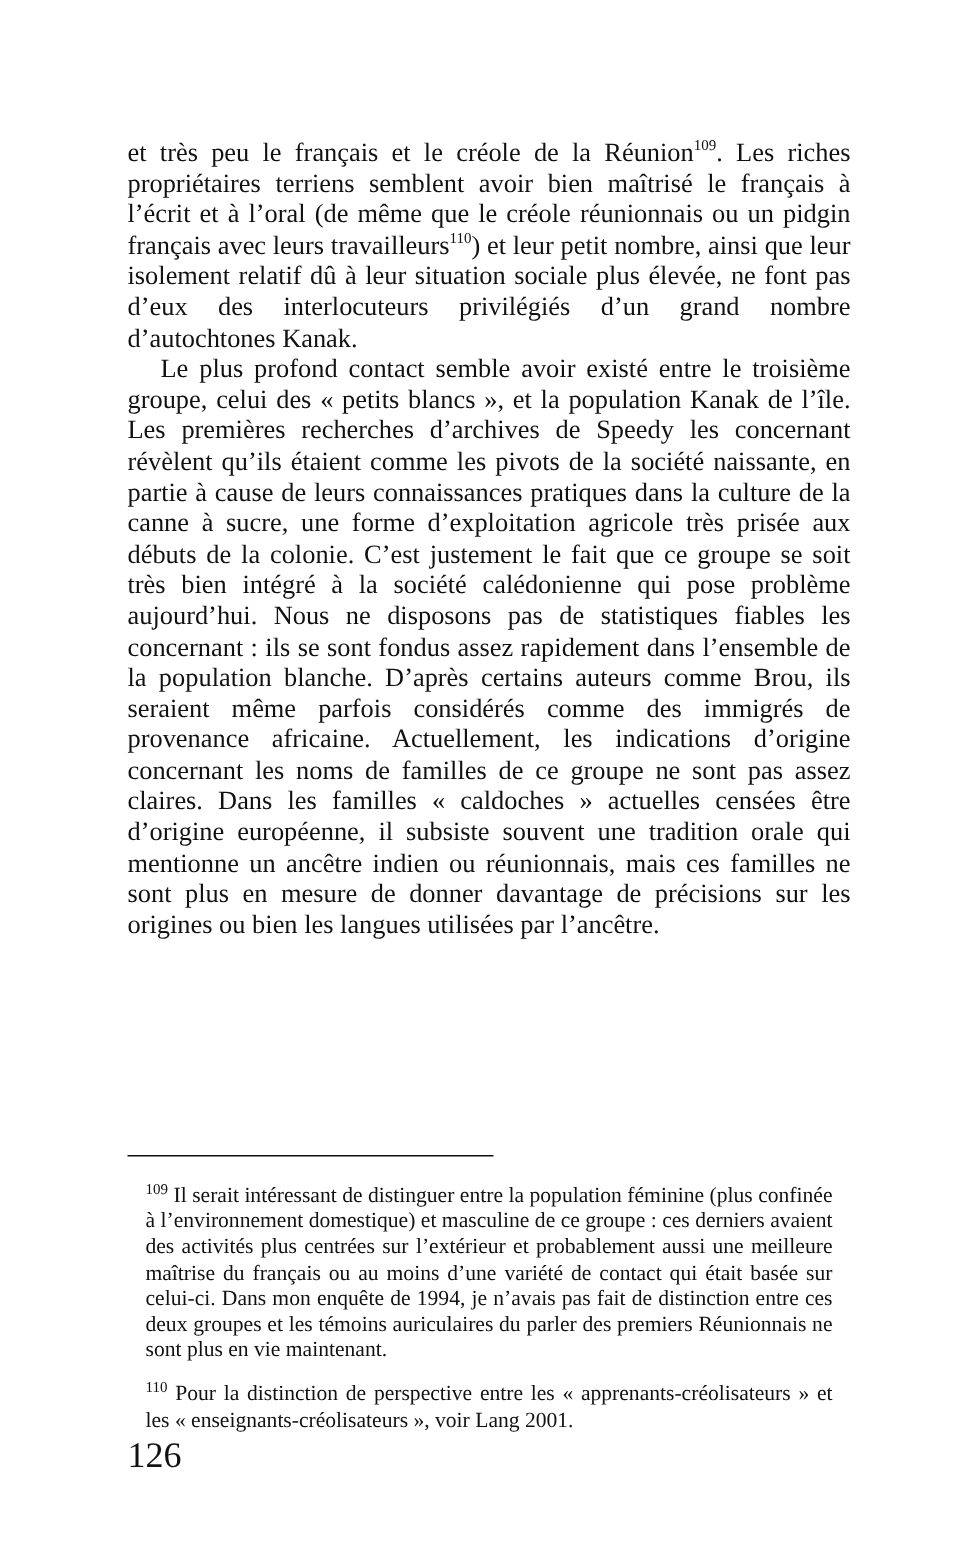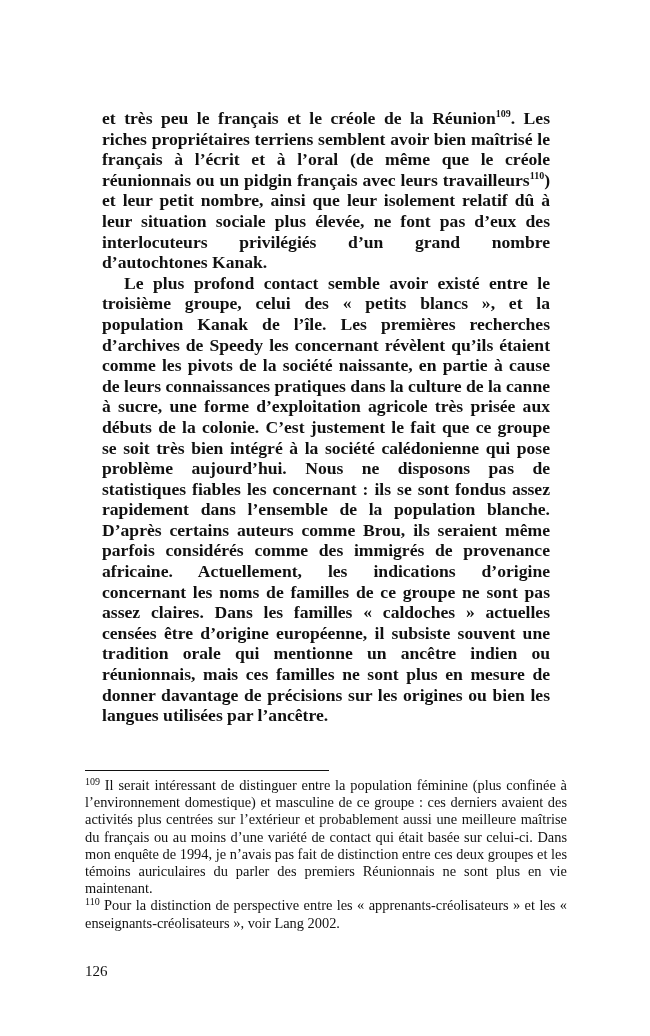--- a/index.html
+++ b/index.html
@@ -18,22 +18,21 @@
     .page {
       position: absolute;
       left: 85px;
       top: 91px;
       width: 482px;
     }
     .body-text {
       font-size: 17.6px;
       line-height: 20.6px;
       text-align: justify;
-      margin: 17px;
-      font-weight: bold;
+      margin: 0;
     }
     .para {
       margin: 0;
       text-align: justify;
       hyphens: none;
     }
     .para.indent {
       text-indent: 22px;
     }
     sup {
@@ -51,45 +50,45 @@
     }
     .footnotes {
       position: absolute;
       left: 85px;
       top: 777px;
       width: 482px;
       font-size: 14.4px;
       line-height: 17.2px;
     }
     .footnote {
-      margin: 0;
+      margin: 12px;
       text-align: justify;
     }
     .footnote sup {
       font-size: 10px;
       vertical-align: 5px;
     }
     .page-number {
       position: absolute;
       left: 85px;
       top: 961px;
-      font-size: 15px;
+      font-size: 24px;
       line-height: 20px;
     }
   </style>
 </head>
 <body>
 
 <div class="page">
   <div class="body-text">
     <p class="para"><span>et très peu le français et le créole de la Réunion</span><sup>109</sup><span>. Les riches propriétaires terriens semblent avoir bien maîtrisé le français à l’écrit et à l’oral (de même que le créole réunionnais ou un pidgin français avec leurs travailleurs</span><sup>110</sup><span>) et leur petit nombre, ainsi que leur isolement relatif dû à leur situation sociale plus élevée, ne font pas d’eux des interlocuteurs privilégiés d’un grand nombre d’autochtones Kanak.</span></p>
     <p class="para indent">Le plus profond contact semble avoir existé entre le troisième groupe, celui des « petits blancs », et la population Kanak de l’île. Les premières recherches d’archives de Speedy les concernant révèlent qu’ils étaient comme les pivots de la société naissante, en partie à cause de leurs connaissances pratiques dans la culture de la canne à sucre, une forme d’exploitation agricole très prisée aux débuts de la colonie. C’est justement le fait que ce groupe se soit très bien intégré à la société calédonienne qui pose problème aujourd’hui. Nous ne disposons pas de statistiques fiables les concernant : ils se sont fondus assez rapidement dans l’ensemble de la population blanche. D’après certains auteurs comme Brou, ils seraient même parfois considérés comme des immigrés de provenance africaine. Actuellement, les indications d’origine concernant les noms de familles de ce groupe ne sont pas assez claires. Dans les familles « caldoches » actuelles censées être d’origine européenne, il subsiste souvent une tradition orale qui mentionne un ancêtre indien ou réunionnais, mais ces familles ne sont plus en mesure de donner davantage de précisions sur les origines ou bien les langues utilisées par l’ancêtre.</p>
   </div>
 </div>
 
 <div class="footnote-rule"></div>
 
 <div class="footnotes">
   <p class="footnote"><sup>109</sup><span> Il serait intéressant de distinguer entre la population féminine (plus confinée à l’environnement domestique) et masculine de ce groupe : ces derniers avaient des activités plus centrées sur l’extérieur et probablement aussi une meilleure maîtrise du français ou au moins d’une variété de contact qui était basée sur celui-ci. Dans mon enquête de 1994, je n’avais pas fait de distinction entre ces deux groupes et les témoins auriculaires du parler des premiers Réunionnais ne sont plus en vie maintenant.</span></p>
-  <p class="footnote"><sup>110</sup><span> Pour la distinction de perspective entre les « apprenants-créolisateurs » et les « enseignants-créolisateurs », voir Lang 2002.</span></p>
+  <p class="footnote"><sup>110</sup><span> Pour la distinction de perspective entre les « apprenants-créolisateurs » et les « enseignants-créolisateurs », voir Lang 2001.</span></p>
 </div>
 
 <div class="page-number">126</div>
 
 </body></html>

